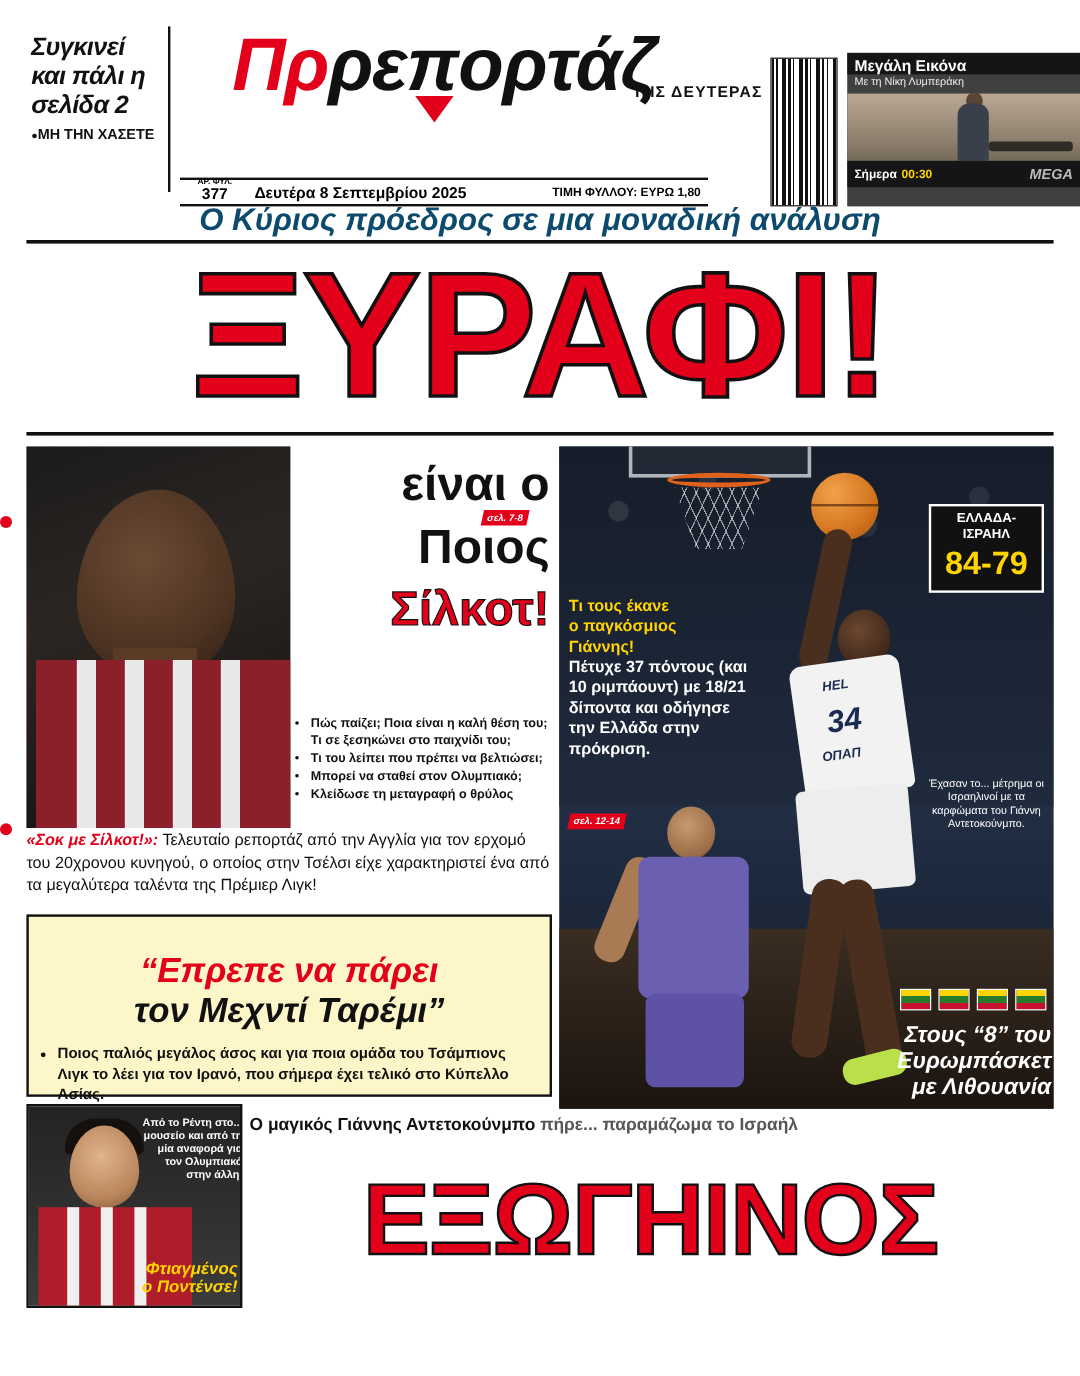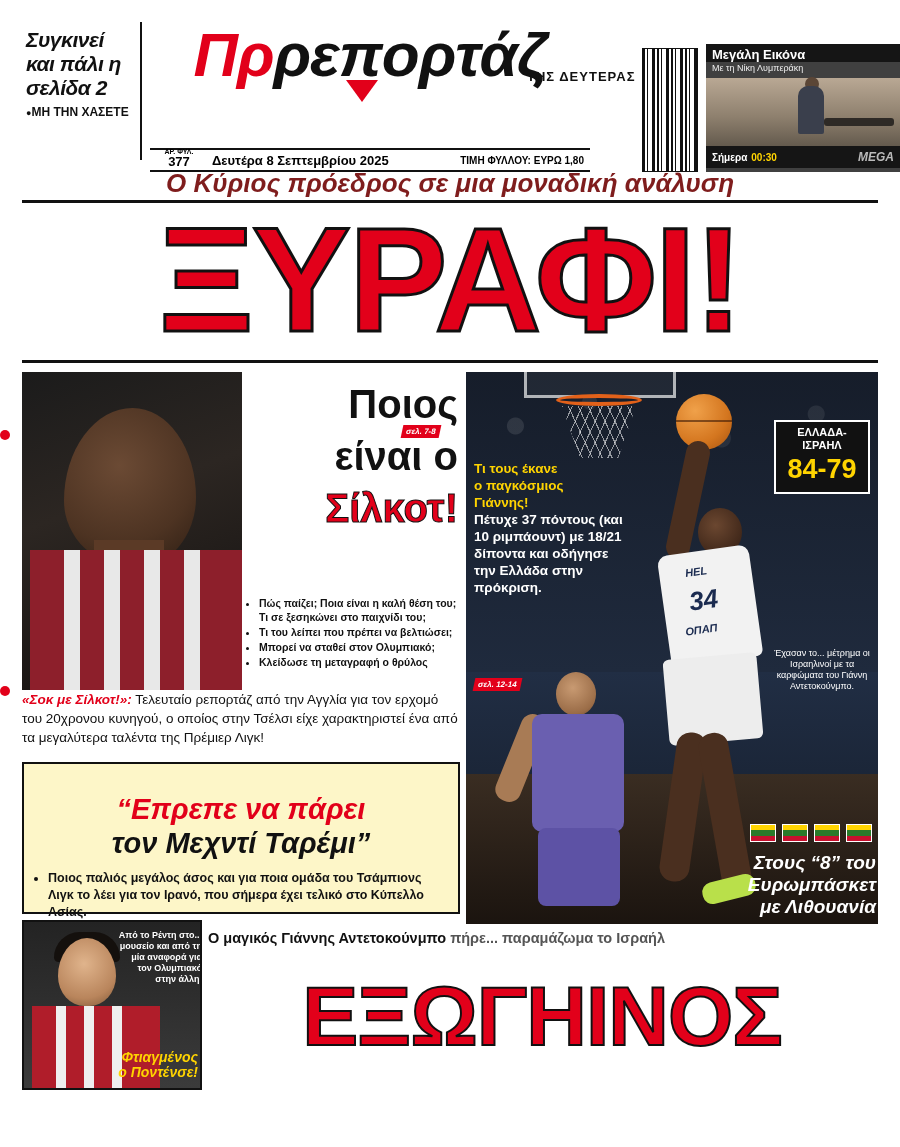--- a/index.html
+++ b/index.html
@@ -94,34 +94,34 @@
   }
   .mh-promo .p-head {
     position:absolute; left:99px; top:-1px; width:14px; height:14px;
     background:#5b4636; border-radius:50%;
   }
   .mh-promo .p-table {
     position:absolute; left:118px; top:40px; width:70px; height:8px;
     background:#2e2a26; border-radius:3px;
   }
   .mh-promo .p-foot {
-    position:absolute; left:0; bottom:4px; width:194px; height:22px;
+    position:absolute; left:0; bottom:16px; width:194px; height:22px;
     background:#151515; display:flex; align-items:center; padding:0 6px;
   }
   .mh-promo .p-foot .t { font-size:10px; font-weight:bold; }
   .mh-promo .p-foot .tm { font-size:10px; font-weight:bold; color:#ffd400; margin-left:4px; }
   .mh-promo .p-foot .mega {
     margin-left:auto; font-size:12px; font-weight:bold; font-style:italic; color:#bbb;
   }
 
   
   .kicker {
     position:absolute; left:22px; top:168px; width:856px;
     text-align:center; font-style:italic; font-weight:bold;
-    font-size:26px; color:#7f1d1d;
+    font-size:26px; color:#0c4a6e;
   }
   .rule-top { position:absolute; left:22px; top:200px; width:856px; height:3px; background:#111; }
 
   
   .maintitle {
     position:absolute; left:22px; top:205px; width:856px; height:150px;
     text-align:center;
     font-weight:bold; font-size:148px; line-height:150px;
     color:#e2001a;
     -webkit-text-stroke:3px #111;
@@ -332,21 +332,21 @@
 
   .score-badge {
     position:absolute; left:774px; top:420px; width:96px; height:74px;
     background:#111; border:2px solid #fff; color:#fff; text-align:center;
     padding-top:4px;
   }
   .score-badge .t { font-size:11px; font-weight:bold; line-height:13px; }
   .score-badge .s { font-size:27px; font-weight:bold; color:#ffd400; line-height:30px; margin-top:2px; }
 
   .bp-text {
-    position:absolute; left:474px; top:460px; width:152px;
+    position:absolute; left:474px; top:496px; width:152px;
     color:#fff; font-weight:bold; font-size:13.5px; line-height:17px;
   }
   .bp-text .hl { color:#ffd400; }
   .bp-tag {
     position:absolute; left:474px; top:678px;
     background:#e2001a; color:#fff; font-size:8px; font-weight:bold;
     padding:2px 4px; transform:skewX(-12deg);
   }
   .bp-caption {
     position:absolute; left:772px; top:648px; width:100px;
@@ -447,22 +447,22 @@
     <span class="sp-neck"></span>
     <span class="sp-body">
       <i class="sp-stripe s1"></i>
       <i class="sp-stripe s2"></i>
       <i class="sp-stripe s3"></i>
       <i class="sp-stripe s4"></i>
     </span>
   </div>
 
   <div class="silkot-head">
+    <div>είναι ο</div>
     <div>Ποιος</div>
-    <div>είναι ο</div>
     <div class="hl">Σίλκοτ!</div>
   </div>
   <div class="pg-tag">σελ. 7-8</div>
 
   <div class="silkot-bullets">
     <ul>
       <li>Πώς παίζει; Ποια είναι η καλή θέση του; Τι σε ξεσηκώνει στο παιχνίδι του;</li>
       <li>Τι του λείπει που πρέπει να βελτιώσει;</li>
       <li>Μπορεί να σταθεί στον Ολυμπιακό;</li>
       <li>Κλείδωσε τη μεταγραφή ο θρύλος</li>

